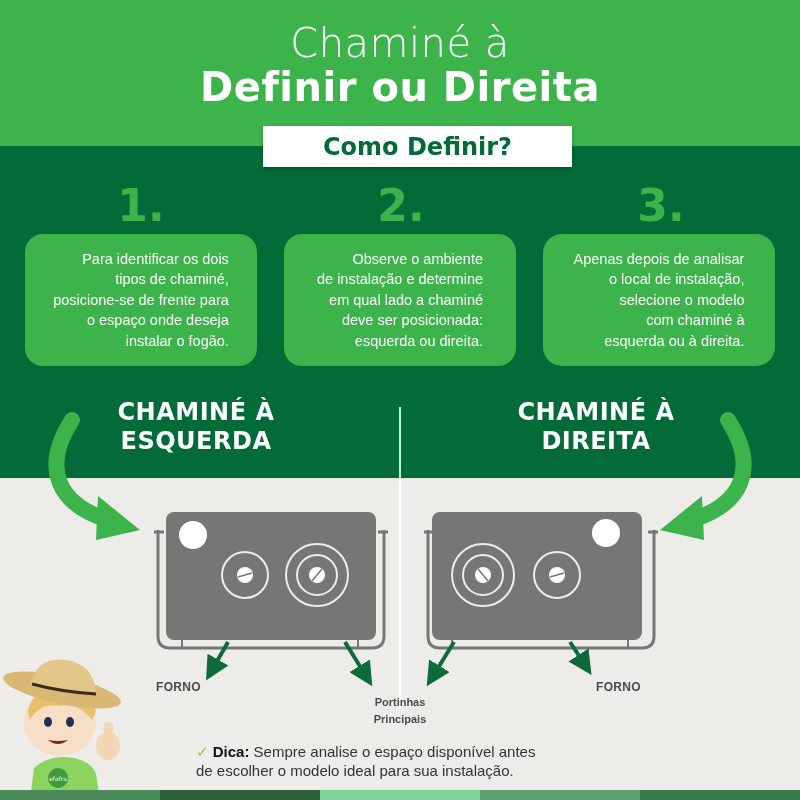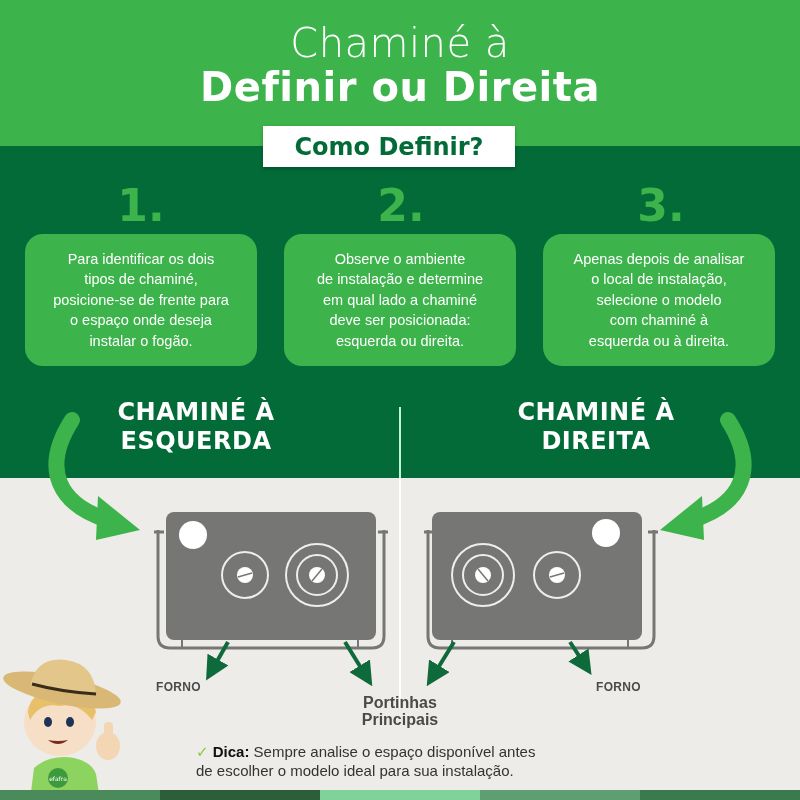--- a/index.html
+++ b/index.html
@@ -6,33 +6,33 @@
   html, body { width: 800px; height: 800px; overflow: hidden; }
   body { font-family: "Liberation Sans", "DejaVu Sans", sans-serif; background: #edece8; position: relative; }
 
   .top-band { position: absolute; left: 0; top: 0; width: 800px; height: 146px; background: #3cb44b; }
   .mid-band { position: absolute; left: 0; top: 146px; width: 800px; height: 332px; background: #036b37; }
   .low-band { position: absolute; left: 0; top: 478px; width: 800px; height: 312px; background: #edece8; }
 
   .title-line1 { position: absolute; top: 20px; width: 800px; text-align: center; color: #fff; font-size: 40px; font-weight: 300; font-family: "DejaVu Sans", sans-serif; letter-spacing: 0.5px; }
   .title-line2 { position: absolute; top: 64px; width: 800px; text-align: center; color: #fff; font-size: 40px; font-weight: 700; font-family: "DejaVu Sans", sans-serif; letter-spacing: 0.5px; }
 
-  .subtitle-box { position: absolute; left: 263px; top: 126px; width: 252px; height: 41px; background: #fff; box-shadow: 0 2px 4px rgba(0,0,0,0.25); display: flex; align-items: center; justify-content: center; }
+  .subtitle-box { position: absolute; left: 263px; top: 126px; width: 309px; height: 41px; background: #fff; box-shadow: 0 2px 4px rgba(0,0,0,0.25); display: flex; align-items: center; justify-content: center; }
   .subtitle-box span { color: #036b37; font-weight: 700; font-size: 24px; font-family: "DejaVu Sans", sans-serif; }
 
   .step-num { position: absolute; top: 180px; width: 230px; text-align: center; color: #3cb44b; font-size: 44px; font-weight: 700; font-family: "DejaVu Sans", sans-serif; }
-  .step-card { position: absolute; top: 234px; width: 232px; height: 132px; background: #3cb44b; border-radius: 18px; color: #fff; font-size: 14.5px; line-height: 20.5px; text-align: center; display: flex; align-items: center; justify-content: center; padding: 0 8px; white-space: pre-line; }
+  .step-card { position: absolute; top: 234px; width: 232px; height: 132px; background: #3cb44b; border-radius: 18px; color: #fff; font-size: 14.5px; line-height: 20.5px; text-align: right; display: flex; align-items: center; justify-content: center; padding: 0 8px; white-space: pre-line; }
 
   .side-title { position: absolute; top: 398px; width: 260px; text-align: center; color: #fff; font-size: 24px; font-weight: 700; line-height: 29px; letter-spacing: 0.5px; font-family: "DejaVu Sans", sans-serif; white-space: pre-line; }
 
   .divider { position: absolute; left: 399px; top: 407px; width: 2px; height: 300px; background: #bff5d6; }
   .divider-lower { background: #ffffff; }
 
   .label { position: absolute; color: #4a4a4a; font-size: 12px; font-weight: 700; letter-spacing: 0.3px; }
-  .label-small { position: absolute; color: #4a4a4a; font-size: 16px; font-weight: 700; line-height: 17px; text-align: center; white-space: pre-line; }
+  .label-small { position: absolute; color: #4a4a4a; font-size: 11px; font-weight: 700; line-height: 17px; text-align: center; white-space: pre-line; }
 
   .tip { position: absolute; left: 196px; top: 742px; width: 420px; color: #333; font-size: 15px; line-height: 19px; }
   .tip .check { color: #8cc63f; font-weight: 700; }
   .tip b { color: #111; }
 
   .bottom-strip { position: absolute; left: 0; top: 790px; width: 800px; height: 10px; display: flex; }
   .bottom-strip div { flex: 1; }
 
   svg { position: absolute; overflow: visible; }
 </style>

